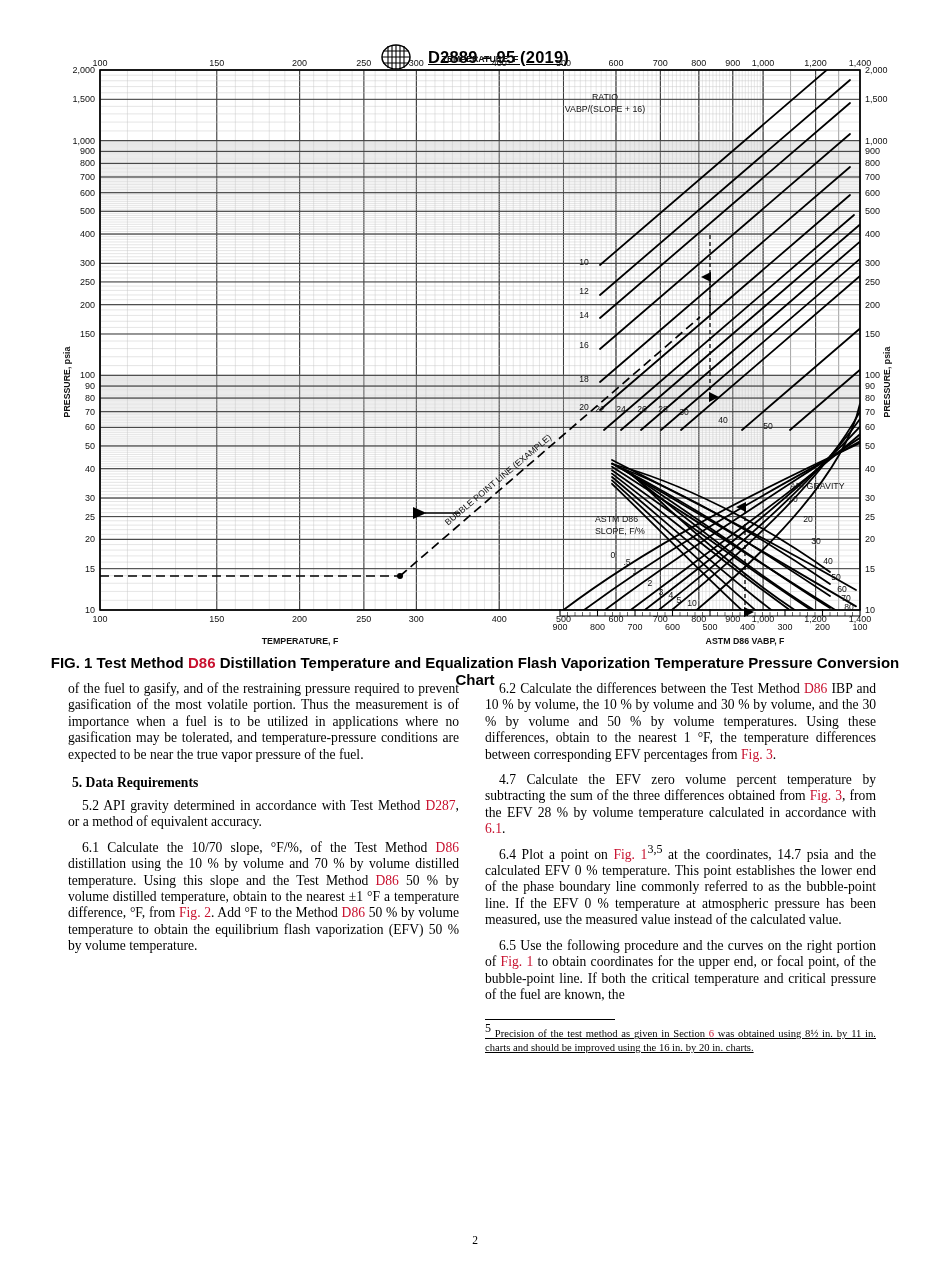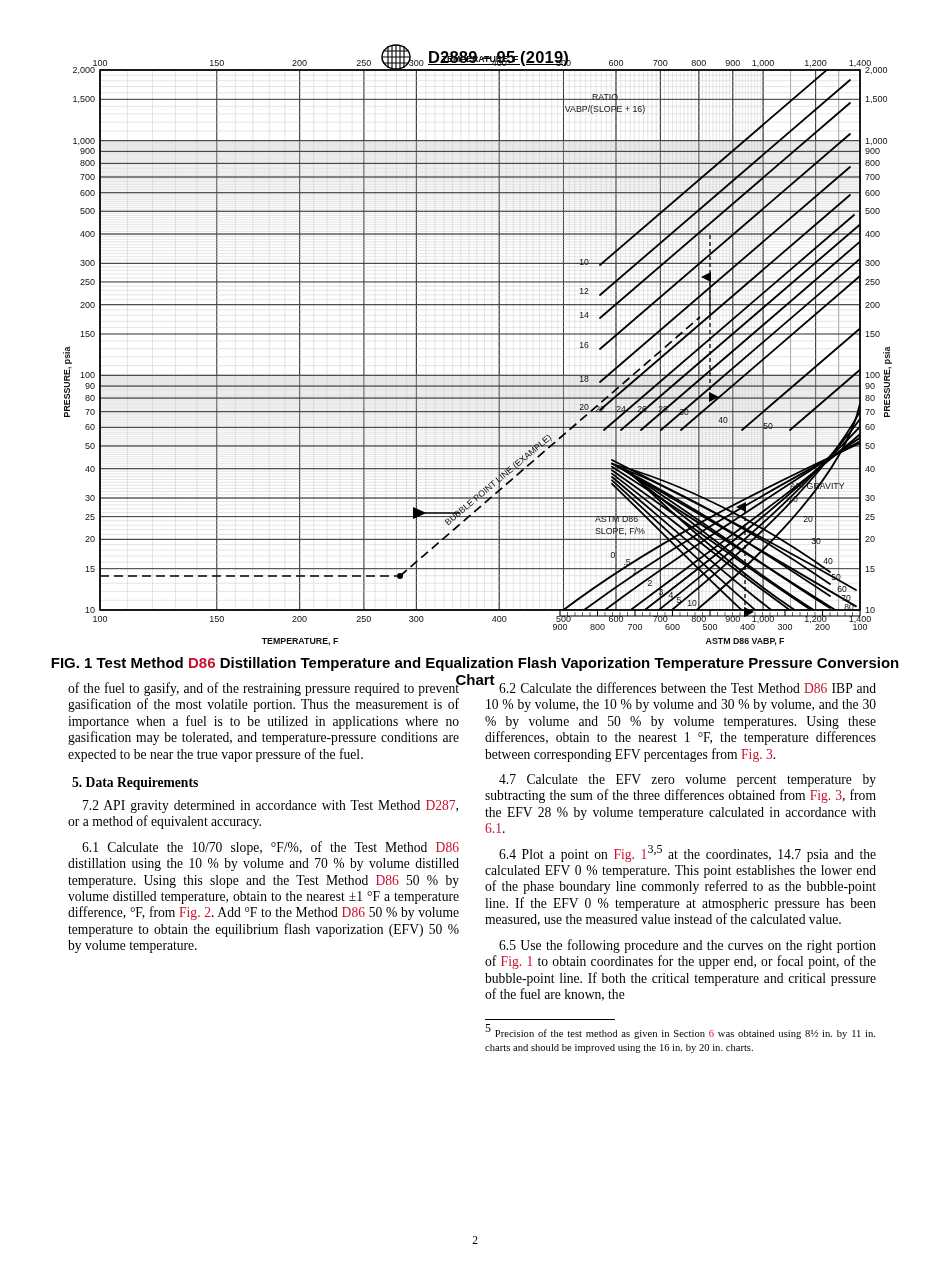--- a/index.html
+++ b/index.html
@@ -70,21 +70,21 @@
   .red { color:#c8102e; }
   sup { font-size:12px; vertical-align:super; line-height:0; }
   .footnote-rule {
     width:130px; height:1px; background:#000; margin:16px 0 7px 0;
   }
   .footnote { font-size:10.6px; line-height:13.4px; text-align:justify; margin:0; }
   .pagenum {
     position:absolute; bottom:26px; left:0; width:950px;
     text-align:center; font-size:11.5px;
   }
-  .rightcol-foot { margin-top:12px; }
+  .rightcol-foot { margin-top:12px;text-decoration:underline; }
 </style>
 </head>
 <body>
 
 <div class="page">
 
   <div class="doc-header">
     <span class="hdr-inner">
       <svg class="astm-logo" viewBox="0 0 60 52">
         <ellipse cx="30" cy="26" rx="28" ry="24" fill="none" stroke="#000" stroke-width="3"></ellipse>
@@ -716,21 +716,21 @@
   </div>
 
   <div class="columns">
 
     <div class="col">
       <p class="body">of the fuel to gasify, and of the restraining pressure required to prevent gasification of the most volatile portion. Thus the measurement is of importance when a fuel is to be utilized in applications where no gasification may be tolerated, and temperature-pressure conditions are expected to be near the true vapor pressure of the fuel.</p>
 
       <h3 class="sec">5.  Data Requirements</h3>
 
 
-      <p class="body ind"><span>7.2 API gravity determined in accordance with Test Method </span><span class="red">D287</span><span>, or a method of equivalent accuracy.</span></p>
+      <p class="body ind"><span>5.2 API gravity determined in accordance with Test Method </span><span class="red">D287</span><span>, or a method of equivalent accuracy.</span></p>
 
 
       <p class="body ind"><span>6.1  Calculate the 10/70 slope, °F/%, of the Test Method </span><span class="red">D86</span><span> distillation using the 10 % by volume and 70 % by volume distilled temperature. Using this slope and the Test Method </span><span class="red">D86</span><span> 50 % by volume distilled temperature, obtain to the nearest ±1 °F a temperature difference, °F, from </span><span class="red">Fig. 2</span><span>. Add °F to the Method </span><span class="red">D86</span><span> 50 % by volume temperature to obtain the equilibrium flash vaporization (EFV) 50 % by volume temperature.</span></p>
     </div>
 
     <div class="col">
       <p class="body ind"><span>6.2  Calculate the differences between the Test Method </span><span class="red">D86</span><span> IBP and 10 % by volume, the 10 % by volume and 30 % by volume, and the 30 % by volume and 50 % by volume temperatures. Using these differences, obtain to the nearest 1 °F, the temperature differences between corresponding EFV percentages from </span><span class="red">Fig. 3</span><span>.</span></p>
 
       <p class="body ind"><span>4.7  Calculate the EFV zero volume percent temperature by subtracting the sum of the three differences obtained from </span><span class="red">Fig. 3</span><span>, from the EFV 28 % by volume temperature calculated in accordance with </span><span class="red">6.1</span><span>.</span></p>
 

